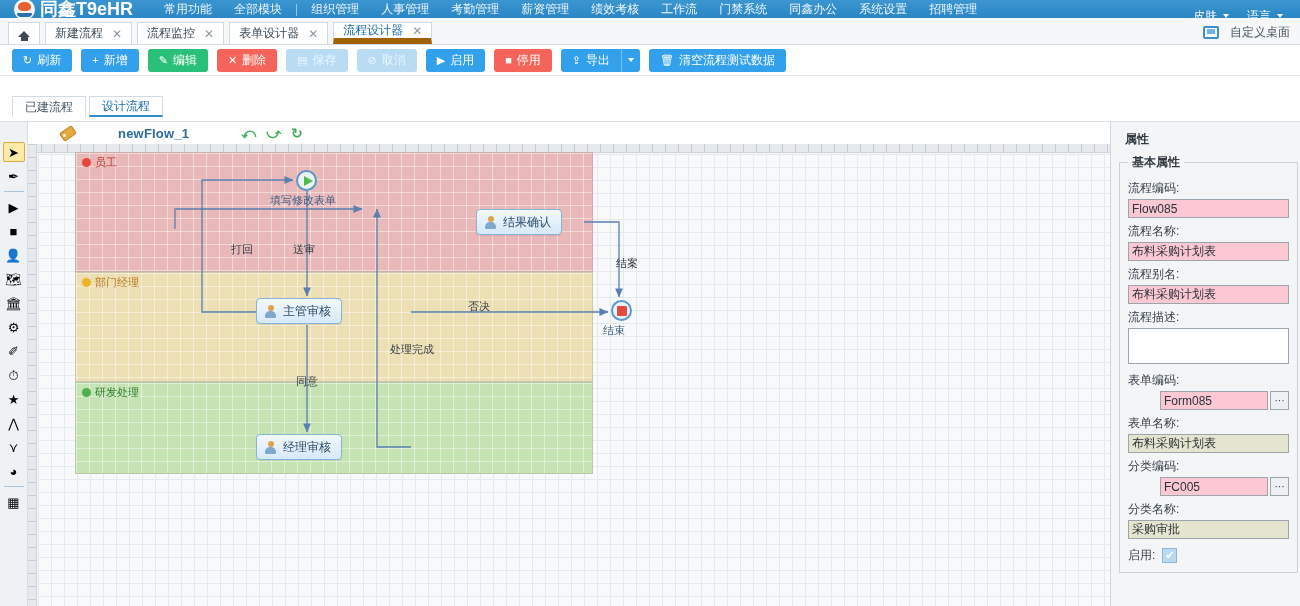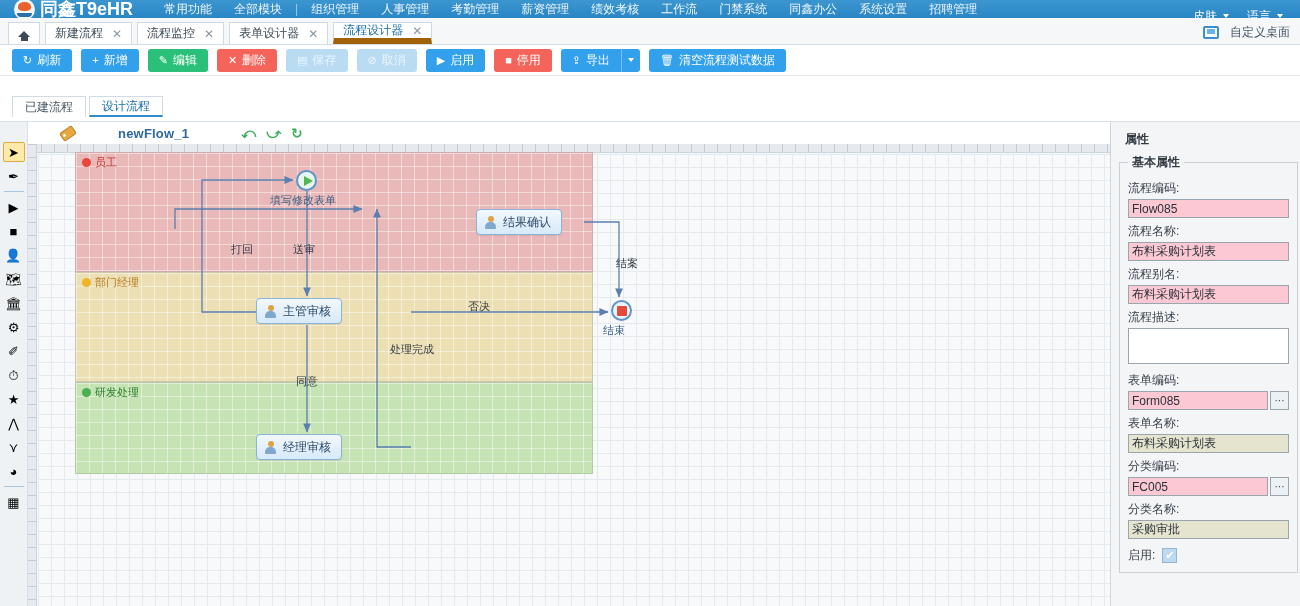--- a/index.html
+++ b/index.html
@@ -314,21 +314,21 @@
   }
   .flabel { font-size: 12px; color: #3a424a; margin: 5px 0 2px 0; }
   .fin {
     width: 100%; height: 19px; border: 1px solid #9aa5ae;
     font-size: 12px; padding: 0 3px; color: #2b3138;
     font-family: inherit; background: #ffffff; border-radius: 0;
   }
   .fin.pink { background: #fbc8d4; }
   .fin.khaki { background: #e4e4cf; }
   .row-with-btn { display: flex; gap: 2px; align-items: stretch; }
-  .row-with-btn .fin { flex: 1 1 auto; }
+  .row-with-btn .fin { flex: 1 1 auto; margin-left: 32px; }
   .dots-btn {
     width: 19px; height: 19px; border: 1px solid #9aa5ae; background: #eef1f3;
     font-size: 10px; line-height: 17px; text-align: center; color: #333a42;
     cursor: pointer; flex: 0 0 19px;
   }
   .ftext {
     width: 100%; height: 36px; border: 1px solid #9aa5ae; background: #ffffff;
     font-size: 12px; font-family: inherit; resize: none; padding: 2px 3px;
   }
   .chk-row { display: flex; align-items: center; gap: 7px; margin-top: 8px; }

